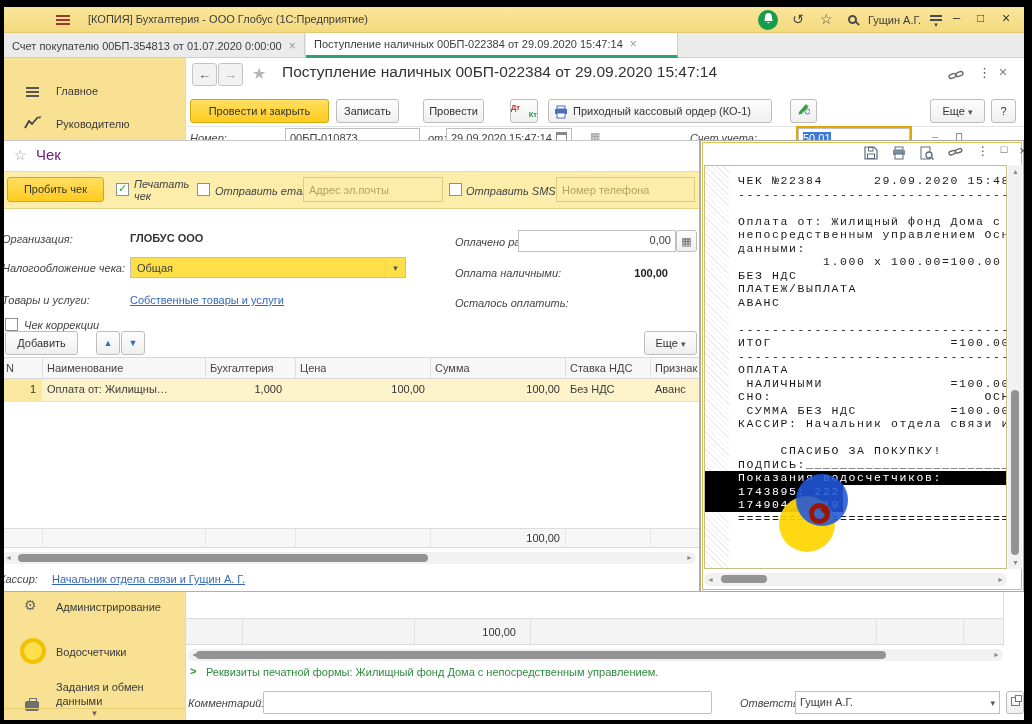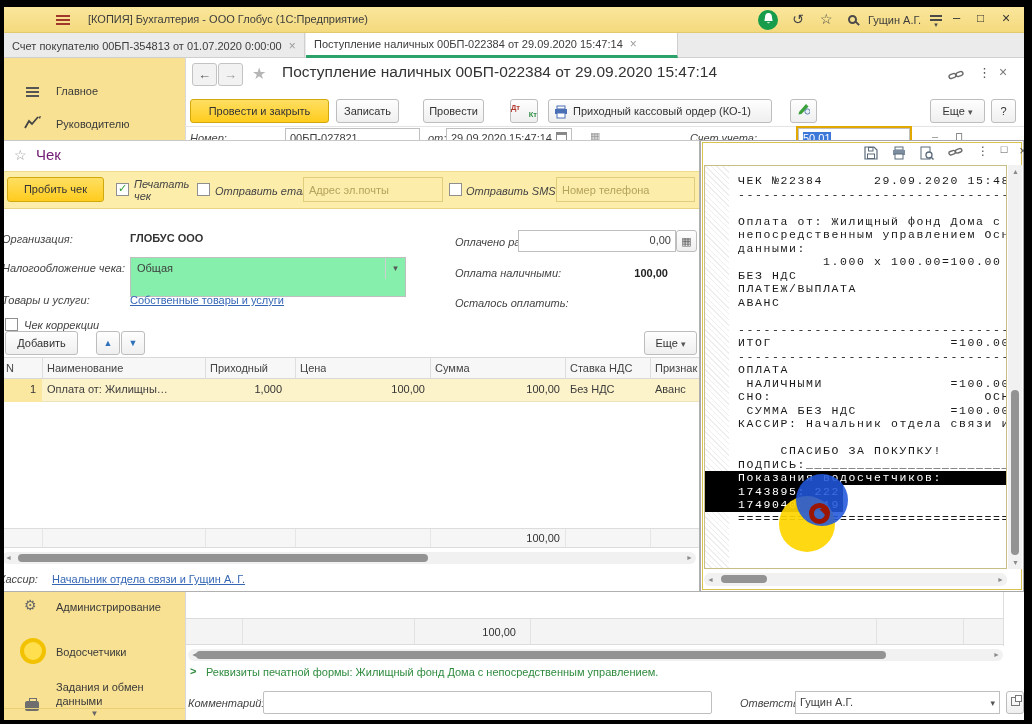--- a/index.html
+++ b/index.html
@@ -67,21 +67,21 @@
   .dlg-toolbar { left:0; top:30px; width:699px; height:38px; background:#fcedaa;
     border-top:1px solid #eedc8e; border-bottom:1px solid #e7d484; }
   .cb { width:13px; height:13px; background:#fff; border:1px solid #8f8f8f; }
   .cb-checked::before { content:"✓"; color:#2f9e2f; font-weight:bold; font-size:11px;
     position:relative; top:-2px; left:1px; }
   .dis-input { background:#fcedaa; border:1px solid #e0cd7c; color:#b3a35c; height:25px;
     font-size:11px; padding:0 5px; font-family:"Liberation Sans","DejaVu Sans",sans-serif; }
   .dis-input::placeholder { color:#b3a35c; }
   .lbl { font-size:11px; color:#444;font-style:italic; }
   .link { color:#3567b5; text-decoration:underline; }
-  .combo { background:#86efac; border:1px solid #bfbfbf; height:40px; }
+  .combo { background:#fde047; border:1px solid #bfbfbf; height:21px; }
   .combo .arr { position:absolute; right:0; top:0; width:20px; height:21px; border-left:1px solid #cfcfcf;
     text-align:center; line-height:20px; color:#555; font-size:9px; }
   .thead { background:#f7f7f7; border-top:1px solid #d8d8d8; border-bottom:1px solid #d8d8d8; }
   .hcell { position:absolute; top:4px; font-size:11px; color:#444; white-space:nowrap; overflow:hidden; }
   .tdiv { position:absolute; top:0; width:1px; height:100%; background:#dedede; }
   .selrow { background:#fdf3cb; border-bottom:1px solid #eee3bd; }
   .cellr { position:absolute; top:4px; text-align:right; font-size:11px; color:#333; }
   .scroll-track { background:#f1f1f1; border-radius:6px; }
   .scroll-thumb { background:#939393; border-radius:4px; }
   .sarr { color:#8a8a8a; font-size:7px; position:absolute; }
@@ -228,21 +228,21 @@
     </svg>
 </div>
 <div class="abs btn" style="left:930px;top:99px;width:55px;">
   <span>Еще</span> <span class="g-caret" style="font-size:9px;color:#555;"></span>
 </div>
 <div class="abs btn" style="left:991px;top:99px;width:25px;">?</div>
 <div class="abs" style="left:185px;top:126px;width:839px;height:1px;background:#e4e4e4;"></div>
 
 
 <div class="abs lbl" style="left:190px;top:132px;">Номер:</div>
-<div class="abs field" style="left:285px;top:128px;width:135px;height:21px;">00БП-027821</div>
+<div class="abs field" style="left:285px;top:128px;width:135px;height:21px;">00БП-010873</div>
 <div class="abs lbl" style="left:428px;top:132px;">от:</div>
 <div class="abs field" style="left:446px;top:128px;width:126px;height:21px;">29.09.2020 15:47:14</div>
 <div class="abs calicon" style="left:556px;top:132px;"></div>
 <div class="abs g-grid" style="left:590px;top:130px;color:#999;font-size:11px;"></div>
 <div class="abs lbl" style="left:690px;top:132px;">Счет учета:</div>
 <div class="abs field" style="left:798px;top:128px;width:112px;height:21px;outline:2px solid #e0a800;">
   <span style="background:#3c78d8;color:#fff;">50.01</span>
 </div>
 <div class="abs g-min" style="left:932px;top:130px;color:#888;"></div>
 <div class="abs g-restore" style="left:955px;top:130px;color:#888;"></div>
@@ -285,21 +285,21 @@
   <div class="abs btn" style="left:5px;top:190px;width:73px;">Добавить</div>
   <div class="abs btn g-up" style="left:96px;top:190px;width:24px;color:#2f71b8;font-size:9px;"></div>
   <div class="abs btn g-down" style="left:121px;top:190px;width:24px;color:#2f71b8;font-size:9px;"></div>
   <div class="abs btn" style="left:644px;top:190px;width:53px;">
     <span>Еще</span> <span class="g-caret" style="font-size:9px;color:#555;"></span>
   </div>
 
   <div class="abs thead" style="left:0;top:216px;width:699px;height:22px;">
     <span class="hcell" style="left:6px;">N</span>
     <span class="hcell" style="left:47px;">Наименование</span>
-    <span class="hcell" style="left:210px;">Приходный</span>
+    <span class="hcell" style="left:210px;">Бухгалтерия</span>
     <span class="hcell" style="left:300px;">Цена</span>
     <span class="hcell" style="left:435px;">Сумма</span>
     <span class="hcell" style="left:570px;">Ставка НДС</span>
     <span class="hcell" style="left:655px;width:43px;">Признак способа р</span>
     <span class="tdiv" style="left:42px;"></span>
       <span class="tdiv" style="left:205px;"></span>
     <span class="tdiv" style="left:295px;"></span>
       <span class="tdiv" style="left:430px;"></span>
     <span class="tdiv" style="left:565px;"></span>
       <span class="tdiv" style="left:650px;"></span>

